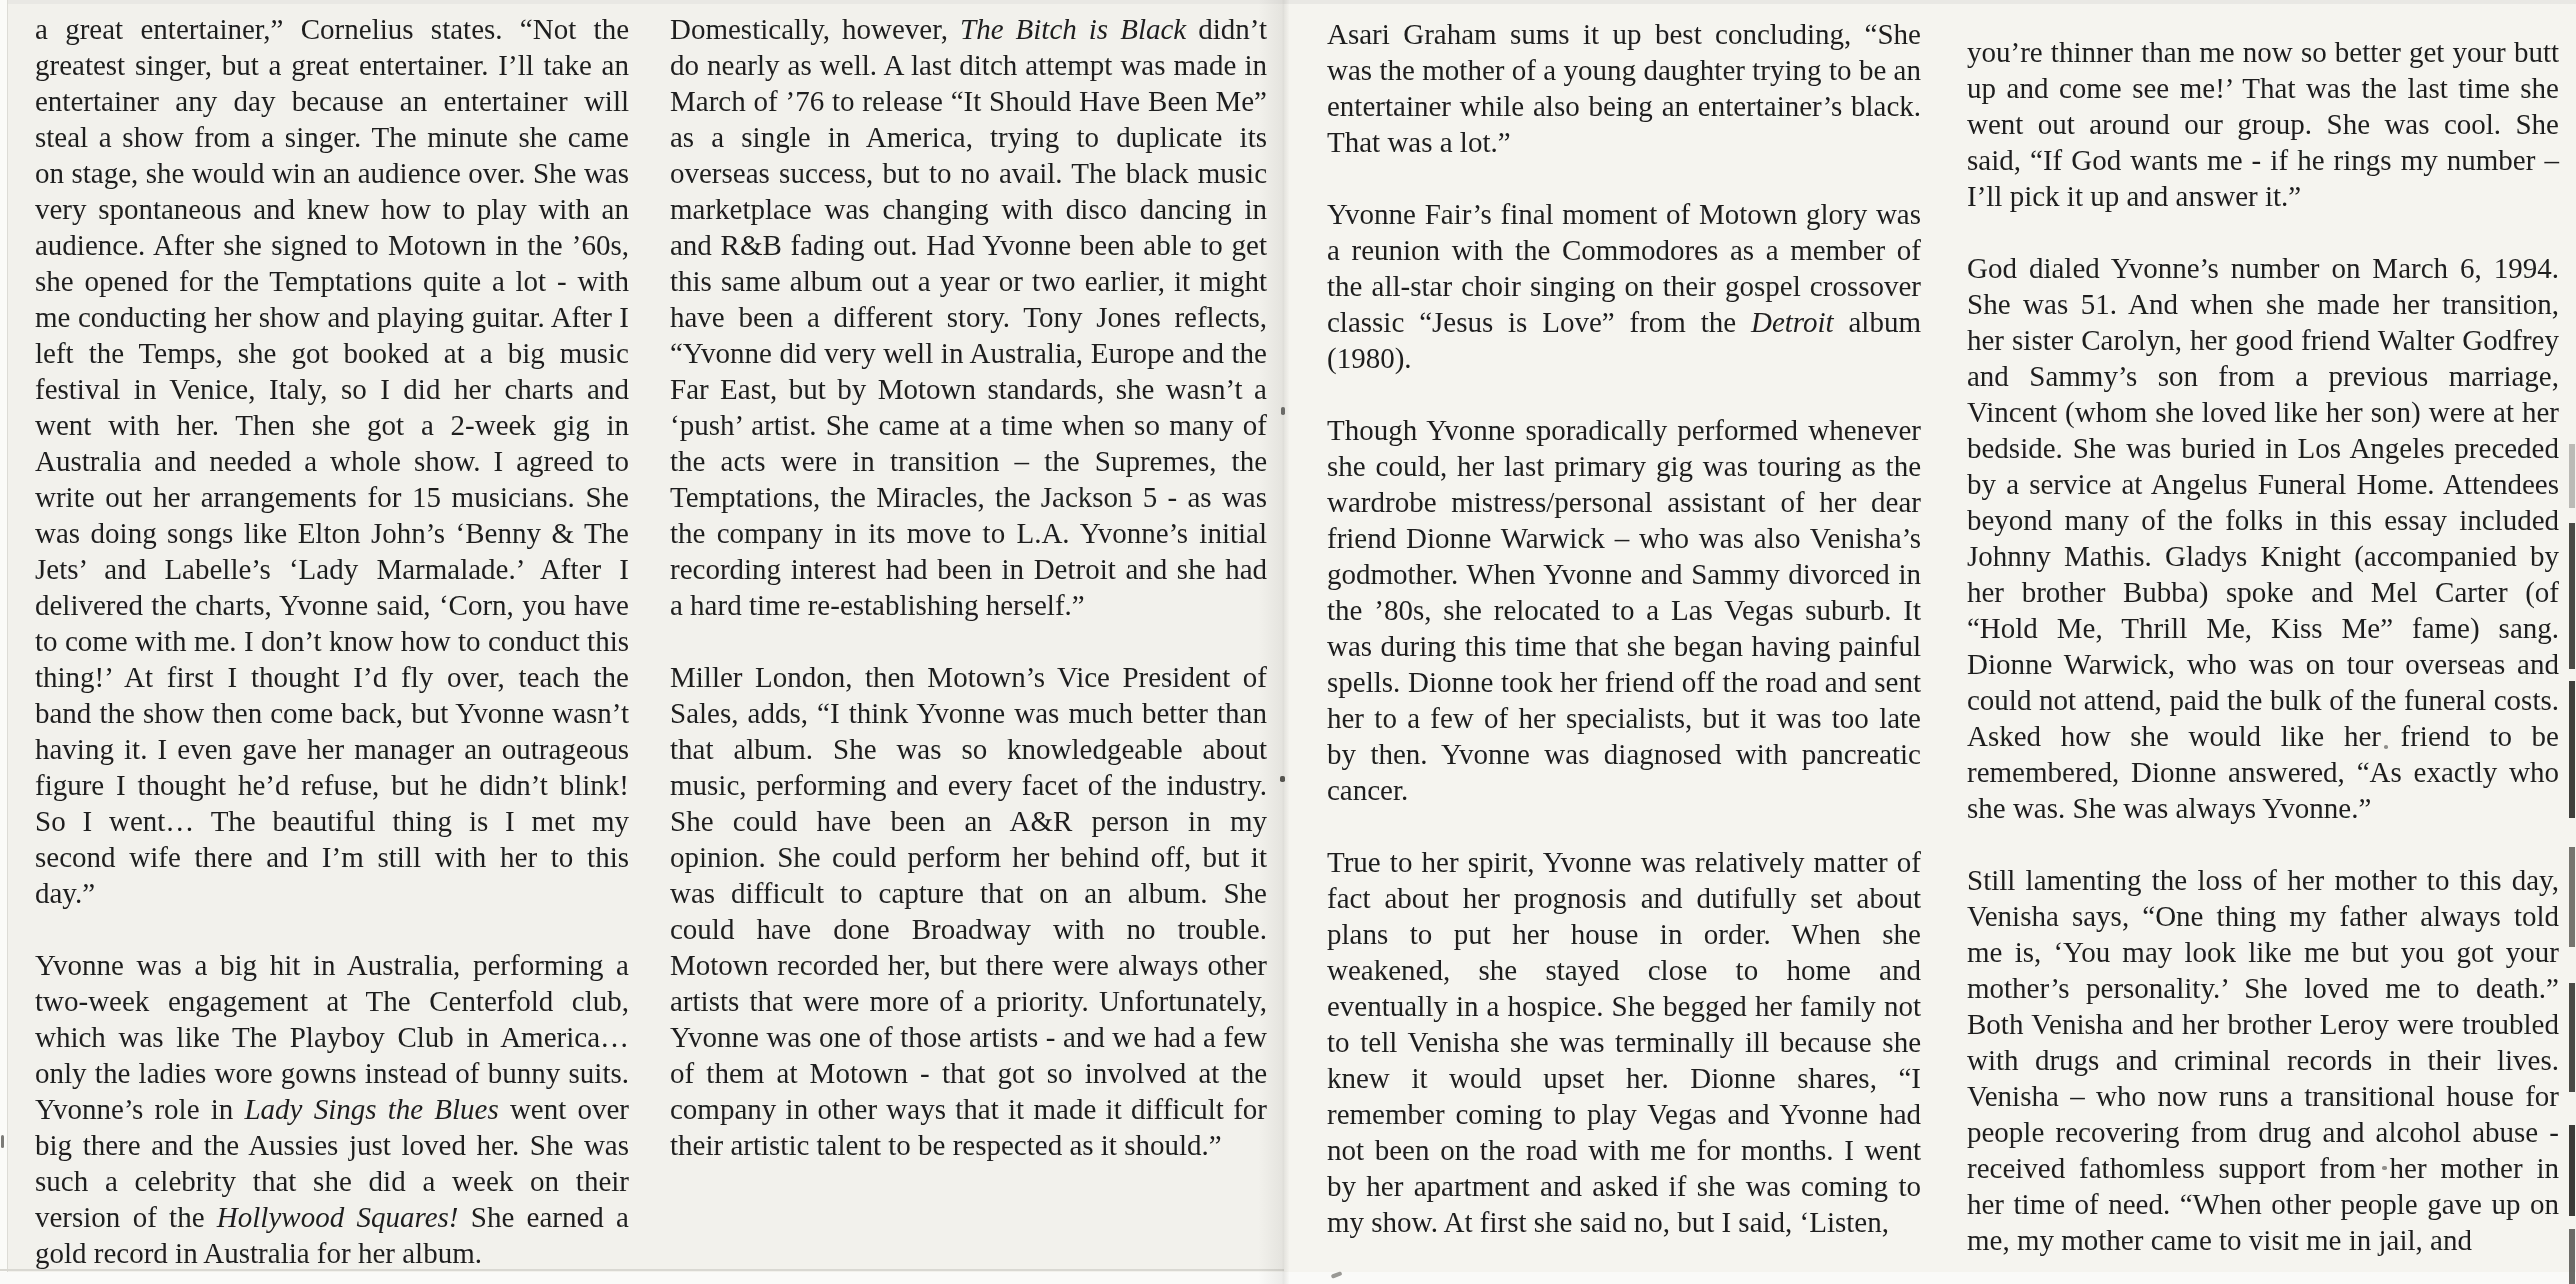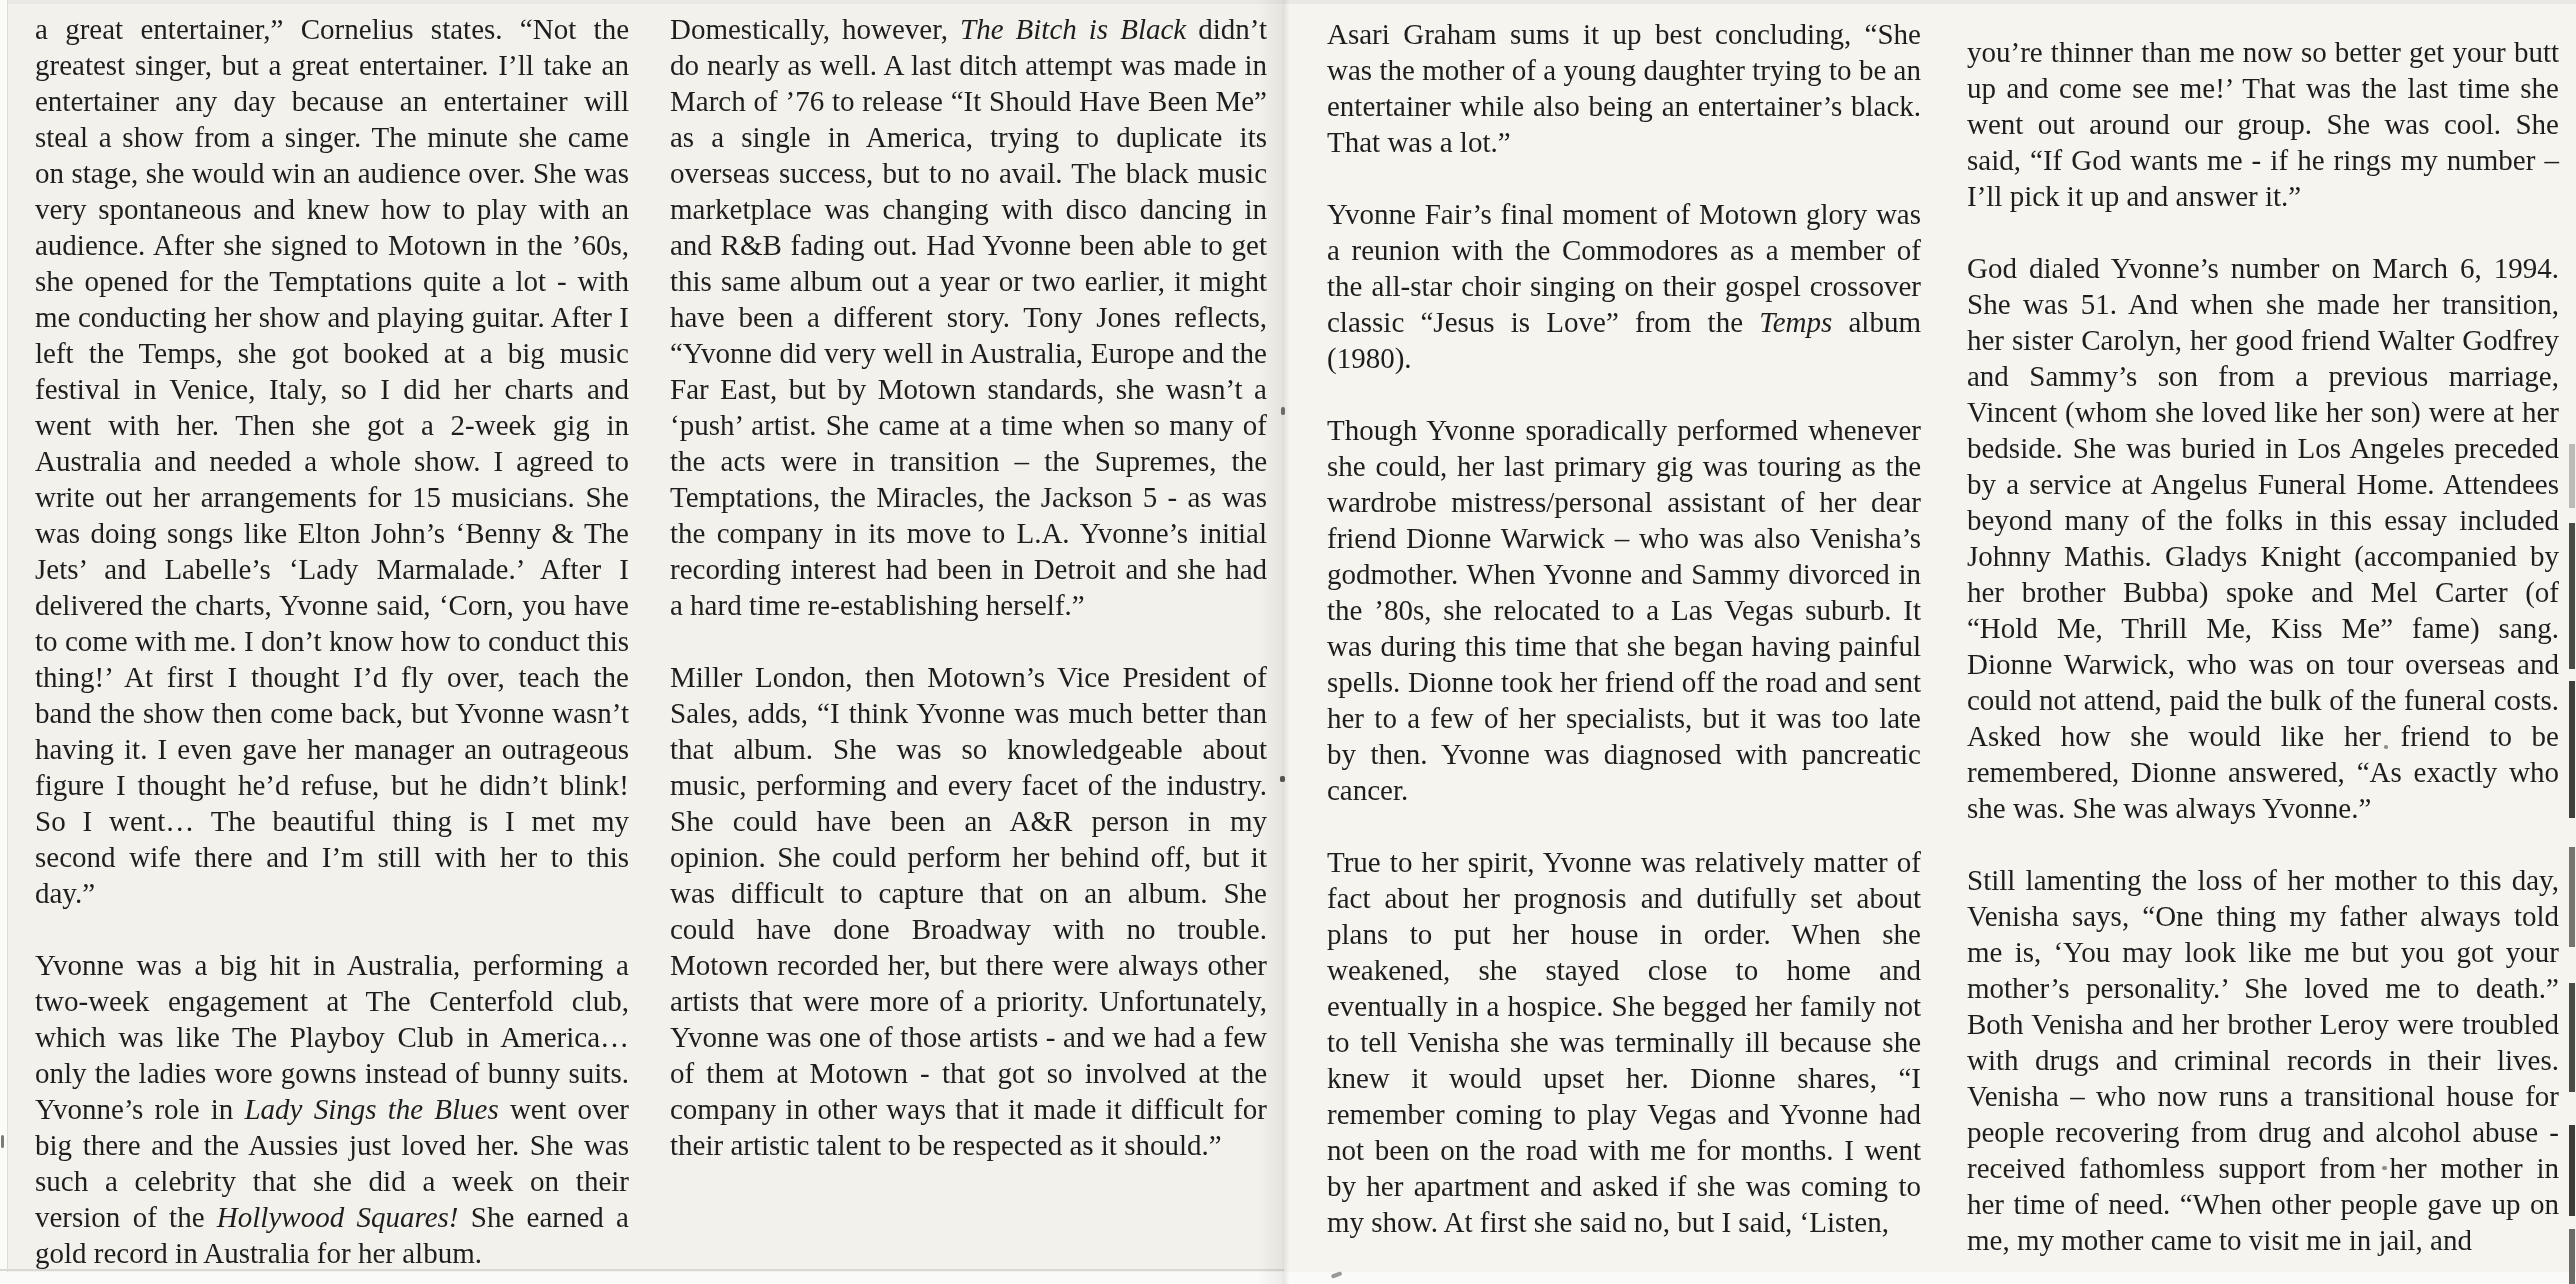--- a/index.html
+++ b/index.html
@@ -62,21 +62,21 @@
   <div class="column" id="col-0">
       <p><span>a great entertainer,” Cornelius states. “Not the greatest singer, but a great entertainer. I’ll take an entertainer any day because an entertainer will steal a show from a singer. The minute she came on stage, she would win an audience over. She was very spontaneous and knew how to play with an audience. After she signed to Motown in the ’60s, she opened for the Temptations quite a lot - with me conducting her show and playing guitar. After I left the Temps, she got booked at a big music festival in Venice, Italy, so I did her charts and went with her. Then she got a 2-week gig in Australia and needed a whole show. I agreed to write out her arrangements for 15 musicians. She was doing songs like Elton John’s ‘Benny &amp; The Jets’ and Labelle’s ‘Lady Marmalade.’ After I delivered the charts, Yvonne said, ‘Corn, you have to come with me. I don’t know how to conduct this thing!’ At first I thought I’d fly over, teach the band the show then come back, but Yvonne wasn’t having it. I even gave her manager an outrageous figure I thought he’d refuse, but he didn’t blink! So I went… The beautiful thing is I met my second wife there and I’m still with her to this day.”</span></p>
       <p><span>Yvonne was a big hit in Australia, performing a two-week engagement at The Centerfold club, which was like The Playboy Club in America… only the ladies wore gowns instead of bunny suits. Yvonne’s role in </span><em>Lady Sings the Blues</em><span> went over big there and the Aussies just loved her. She was such a celebrity that she did a week on their version of the </span><em>Hollywood Squares!</em><span> She earned a gold record in Australia for her album.</span></p>
     </div>
   <div class="column" id="col-1">
       <p><span>Domestically, however, </span><em>The Bitch is Black</em><span> didn’t do nearly as well. A last ditch attempt was made in March of ’76 to release “It Should Have Been Me” as a single in America, trying to duplicate its overseas success, but to no avail. The black music marketplace was changing with disco dancing in and R&amp;B fading out. Had Yvonne been able to get this same album out a year or two earlier, it might have been a different story. Tony Jones reflects, “Yvonne did very well in Australia, Europe and the Far East, but by Motown standards, she wasn’t a ‘push’ artist. She came at a time when so many of the acts were in transition – the Supremes, the Temptations, the Miracles, the Jackson 5 - as was the company in its move to L.A. Yvonne’s initial recording interest had been in Detroit and she had a hard time re-establishing herself.”</span></p>
       <p><span>Miller London, then Motown’s Vice President of Sales, adds, “I think Yvonne was much better than that album. She was so knowledgeable about music, performing and every facet of the industry. She could have been an A&amp;R person in my opinion. She could perform her behind off, but it was difficult to capture that on an album. She could have done Broadway with no trouble. Motown recorded her, but there were always other artists that were more of a priority. Unfortunately, Yvonne was one of those artists - and we had a few of them at Motown - that got so involved at the company in other ways that it made it difficult for their artistic talent to be respected as it should.”</span></p>
     </div>
   <div class="column" id="col-2">
       <p><span>Asari Graham sums it up best concluding, “She was the mother of a young daughter trying to be an entertainer while also being an entertainer’s black. That was a lot.”</span></p>
-      <p><span>Yvonne Fair’s final moment of Motown glory was a reunion with the Commodores as a member of the all-star choir singing on their gospel crossover classic “Jesus is Love” from the </span><em>Temps</em><span> album (1980).</span></p>
+      <p><span>Yvonne Fair’s final moment of Motown glory was a reunion with the Commodores as a member of the all-star choir singing on their gospel crossover classic “Jesus is Love” from the </span><em>Detroit</em><span> album (1980).</span></p>
       <p><span>Though Yvonne sporadically performed whenever she could, her last primary gig was touring as the wardrobe mistress/personal assistant of her dear friend Dionne Warwick – who was also Venisha’s godmother. When Yvonne and Sammy divorced in the ’80s, she relocated to a Las Vegas suburb. It was during this time that she began having painful spells. Dionne took her friend off the road and sent her to a few of her specialists, but it was too late by then. Yvonne was diagnosed with pancreatic cancer.</span></p>
       <p><span>True to her spirit, Yvonne was relatively matter of fact about her prognosis and dutifully set about plans to put her house in order. When she weakened, she stayed close to home and eventually in a hospice. She begged her family not to tell Venisha she was terminally ill because she knew it would upset her. Dionne shares, “I remember coming to play Vegas and Yvonne had not been on the road with me for months. I went by her apartment and asked if she was coming to my show. At first she said no, but I said, ‘Listen,</span></p>
     </div>
   <div class="column" id="col-3">
       <p><span>you’re thinner than me now so better get your butt up and come see me!’ That was the last time she went out around our group. She was cool. She said, “If God wants me - if he rings my number – I’ll pick it up and answer it.”</span></p>
       <p><span>God dialed Yvonne’s number on March 6, 1994. She was 51. And when she made her transition, her sister Carolyn, her good friend Walter Godfrey and Sammy’s son from a previous marriage, Vincent (whom she loved like her son) were at her bedside. She was buried in Los Angeles preceded by a service at Angelus Funeral Home. Attendees beyond many of the folks in this essay included Johnny Mathis. Gladys Knight (accompanied by her brother Bubba) spoke and Mel Carter (of “Hold Me, Thrill Me, Kiss Me” fame) sang. Dionne Warwick, who was on tour overseas and could not attend, paid the bulk of the funeral costs. Asked how she would like her friend to be remembered, Dionne answered, “As exactly who she was. She was always Yvonne.”</span></p>
       <p><span>Still lamenting the loss of her mother to this day, Venisha says, “One thing my father always told me is, ‘You may look like me but you got your mother’s personality.’ She loved me to death.” Both Venisha and her brother Leroy were troubled with drugs and criminal records in their lives. Venisha – who now runs a transitional house for people recovering from drug and alcohol abuse - received fathomless support from her mother in her time of need. “When other people gave up on me, my mother came to visit me in jail, and</span></p>
     </div>
 
   <div class="fold"></div>

